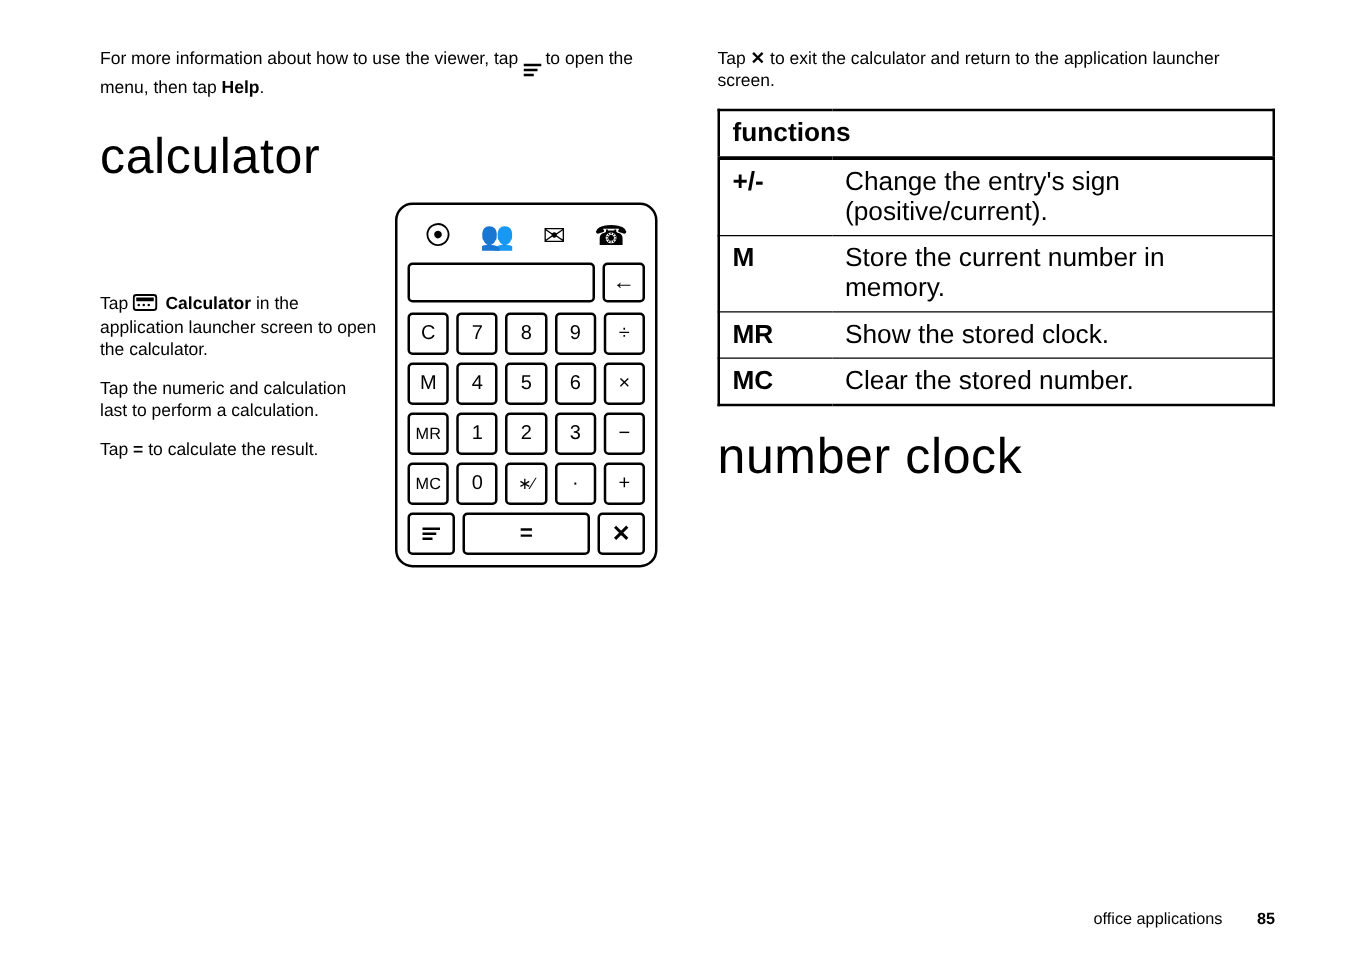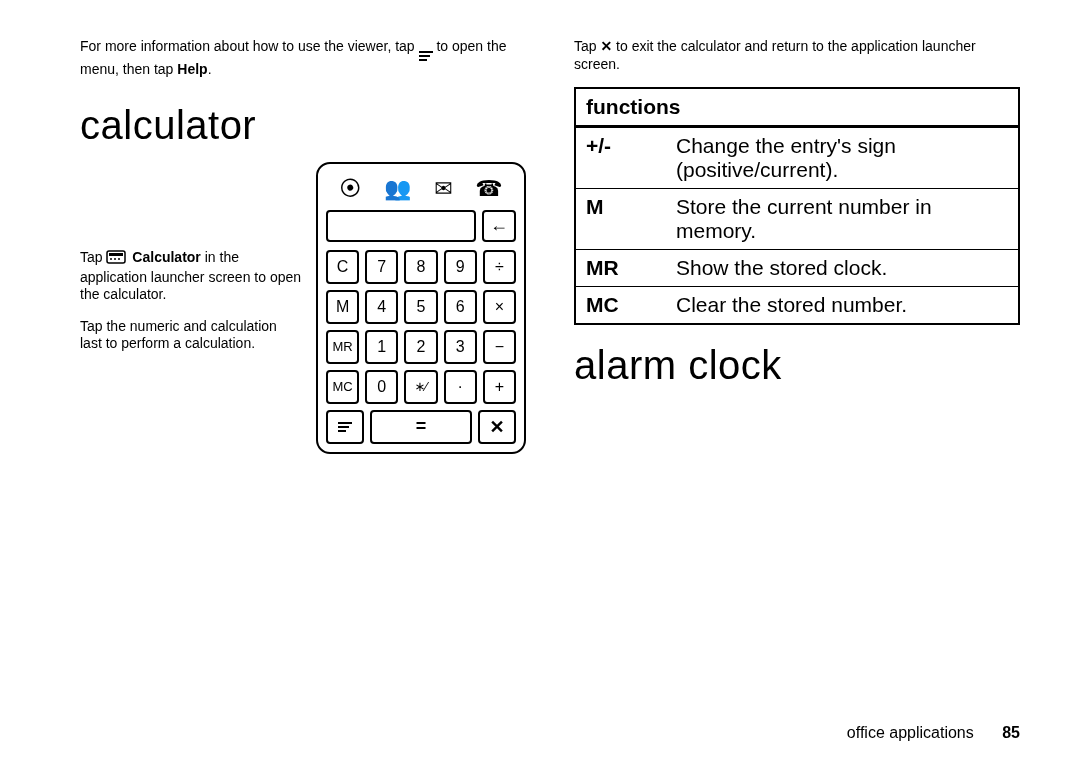--- a/index.html
+++ b/index.html
@@ -47,21 +47,21 @@
   .menu-icon span:nth-child(3){width:8px}
   
   table.func{border-collapse:collapse;width:100%;border:2px solid #000;margin-top:2px}
   table.func th{text-align:left;font-weight:700;font-size:21px;padding:6px 10px;border:none}
   table.func thead tr{border-bottom:3px solid #000}
   table.func td{font-size:21px;padding:6px 10px;border-top:1px solid #000;vertical-align:top}
   table.func td.k{font-weight:700;width:70px}
   
   .footer{
     position:absolute;bottom:24px;right:60px;
-    font-size:16px;
+    font-size:13px;
   }
   .footer .pg{font-weight:700;margin-left:24px}
   .calc-app-icon{display:inline-block;vertical-align:-2px}
 </style>
 </head>
 <body>
 
 <div class="cols">
 
   <div class="col">
@@ -88,20 +88,23 @@
                 <rect x="1" y="3" width="18" height="12" rx="2" fill="none" stroke="#000" stroke-width="1.5"></rect>
                 <rect x="3" y="5" width="14" height="3" fill="#000"></rect>
                 <circle cx="5" cy="11" r="1"></circle>
                 <circle cx="9" cy="11" r="1"></circle>
                 <circle cx="13" cy="11" r="1"></circle>
               </svg>
           </span>
           <span class="cond">Calculator</span><span> in the application launcher screen to open the calculator.</span>
         </p>
         <p>Tap the numeric and calculation last to perform a calculation.</p>
+        <p>
+          <span>Tap </span><span class="b">=</span><span> to calculate the result.</span>
+        </p>
       </div>
 
       <div class="calc">
         <div class="topicons">
           <span>⦿</span>
           <span>👥</span>
           <span>✉</span>
           <span>☎</span>
         </div>
         <div class="disp">
@@ -170,20 +173,20 @@
           <td class="k">MR</td>
           <td>Show the stored clock.</td>
         </tr>
         <tr>
           <td class="k">MC</td>
           <td>Clear the stored number.</td>
         </tr>
       </tbody>
     </table>
 
-    <h2>alarm clock</h2>
+    <h2>number clock</h2>
   </div>
 </div>
 
 <div class="footer">
   <span>office applications</span>
   <span class="pg">85</span>
 </div>
 
 </body></html>

